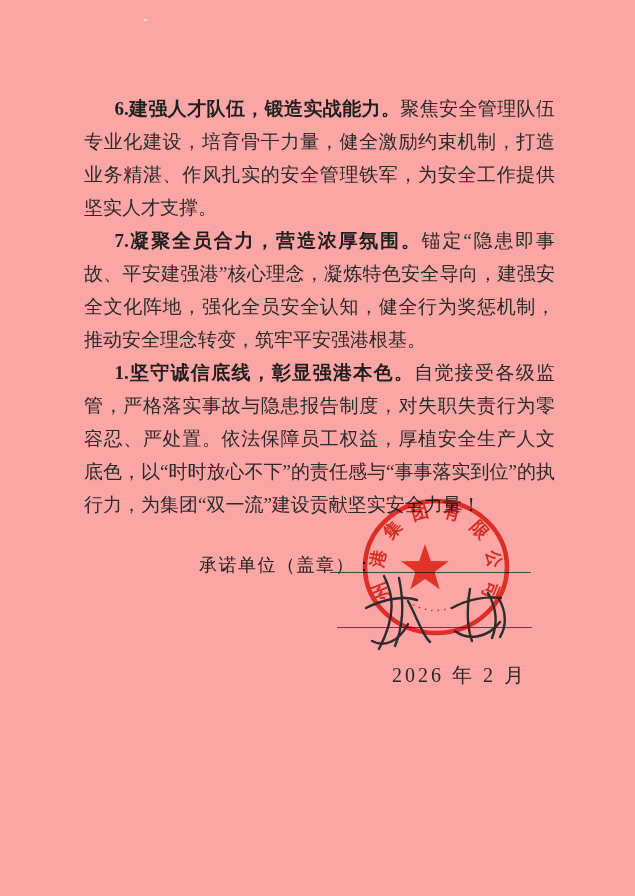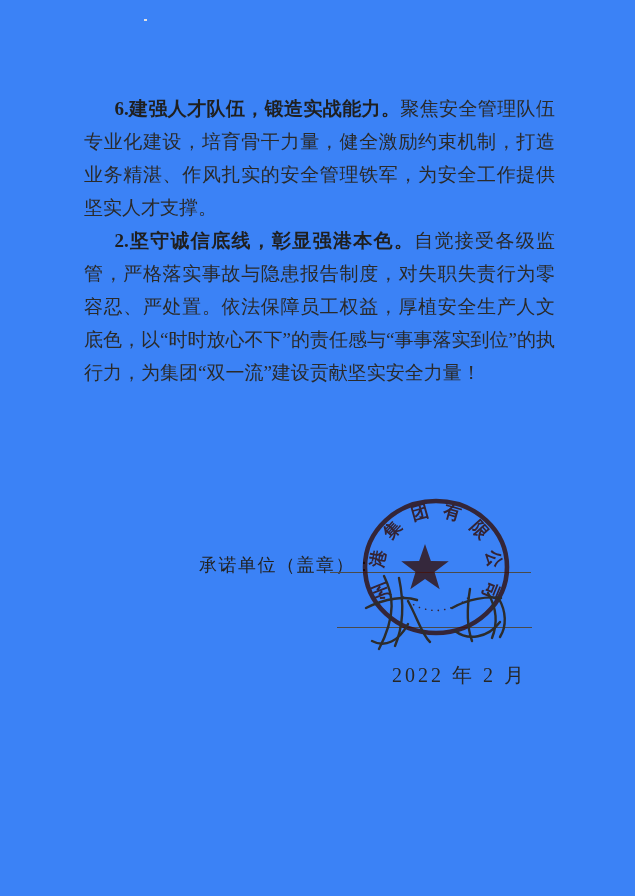--- a/index.html
+++ b/index.html
@@ -1,21 +1,21 @@
 <!DOCTYPE html>
 <html><head>
 <meta charset="utf-8">
 <style>
   html,body{margin:0;padding:0;}
   body{
     width:635px;height:896px;position:relative;background:#ffffff;
     font-family:"Liberation Serif","DejaVu Serif",serif;
     overflow:hidden;
   }
-  .page{position:absolute;inset:0;background:#3b82f6;}
+  .page{position:absolute;inset:0;background:#fca5a5;}
   .body-text{
     position:absolute;left:84px;top:92px;width:471px;
     font-size:19px;line-height:33px;color:#2a2a2a;
     text-align:justify;
   }
   .body-text p{margin:0;text-indent:1.6em;}
   .body-text .hd{font-weight:700;color:#1f1f1f;}
   .sig-label{
     position:absolute;font-size:18px;color:#222;letter-spacing:1.5px;
   }
@@ -39,29 +39,30 @@
 </style>
 </head>
 <body>
 
 <div class="page">
 
   <div class="speck"></div>
 
   <div class="body-text">
     <p><span class="hd">6.建强人才队伍，锻造实战能力。</span><span>聚焦安全管理队伍专业化建设，培育骨干力量，健全激励约束机制，打造业务精湛、作风扎实的安全管理铁军，为安全工作提供坚实人才支撑。</span></p>
-    <p><span class="hd">2.坚守诚信底线，彰显强港本色。</span><span>自觉接受各级监管，严格落实事故与隐患报告制度，对失职失责行为零容忍、严处置。依法保障员工权益，厚植安全生产人文底色，以“时时放心不下”的责任感与“事事落实到位”的执行力，为集团“双一流”建设贡献坚实安全力量！</span></p>
+    <p><span class="hd">7.凝聚全员合力，营造浓厚氛围。</span><span>锚定“隐患即事故、平安建强港”核心理念，凝炼特色安全导向，建强安全文化阵地，强化全员安全认知，健全行为奖惩机制，推动安全理念转变，筑牢平安强港根基。</span></p>
+    <p><span class="hd">1.坚守诚信底线，彰显强港本色。</span><span>自觉接受各级监管，严格落实事故与隐患报告制度，对失职失责行为零容忍、严处置。依法保障员工权益，厚植安全生产人文底色，以“时时放心不下”的责任感与“事事落实到位”的执行力，为集团“双一流”建设贡献坚实安全力量！</span></p>
   </div>
 
   <div class="sig-label label-unit">承诺单位（盖章）：</div>
   <div class="sig-line line-unit"></div>
 
   <div class="sig-line line-signer"></div>
 
-  <div class="date-line">2022 年 2 月</div>
+  <div class="date-line">2026 年 2 月</div>
 
   <svg class="seal-svg" viewBox="346 476 190 196">
     <ellipse cx="436" cy="567" rx="71" ry="66" fill="none" stroke="#dc3a2b" stroke-width="4.6"></ellipse>
     <path id="sealArc" d="M 390.6 596.5 A 53 53 0 1 1 481.4 596.5" fill="none"></path>
     <text font-size="17.5" font-weight="bold" fill="#d93526" font-family="Liberation Serif, serif">
       <textPath href="#sealArc" startOffset="0" textLength="224" lengthAdjust="spacing">州港集团有限公司</textPath>
     </text>
     <path d="M425,544 L430.9,560.9 L448.8,561.3 L434.5,572.1 L439.7,589.2 L425,579 L410.3,589.2 L415.5,572.1 L401.2,561.3 L419.1,560.9 Z" fill="#e2402f"></path>
     <path id="dotArc" d="M 401 598 A 49 49 0 0 0 471 598" fill="none"></path>
     <text font-size="7" fill="#d93526" letter-spacing="1">

